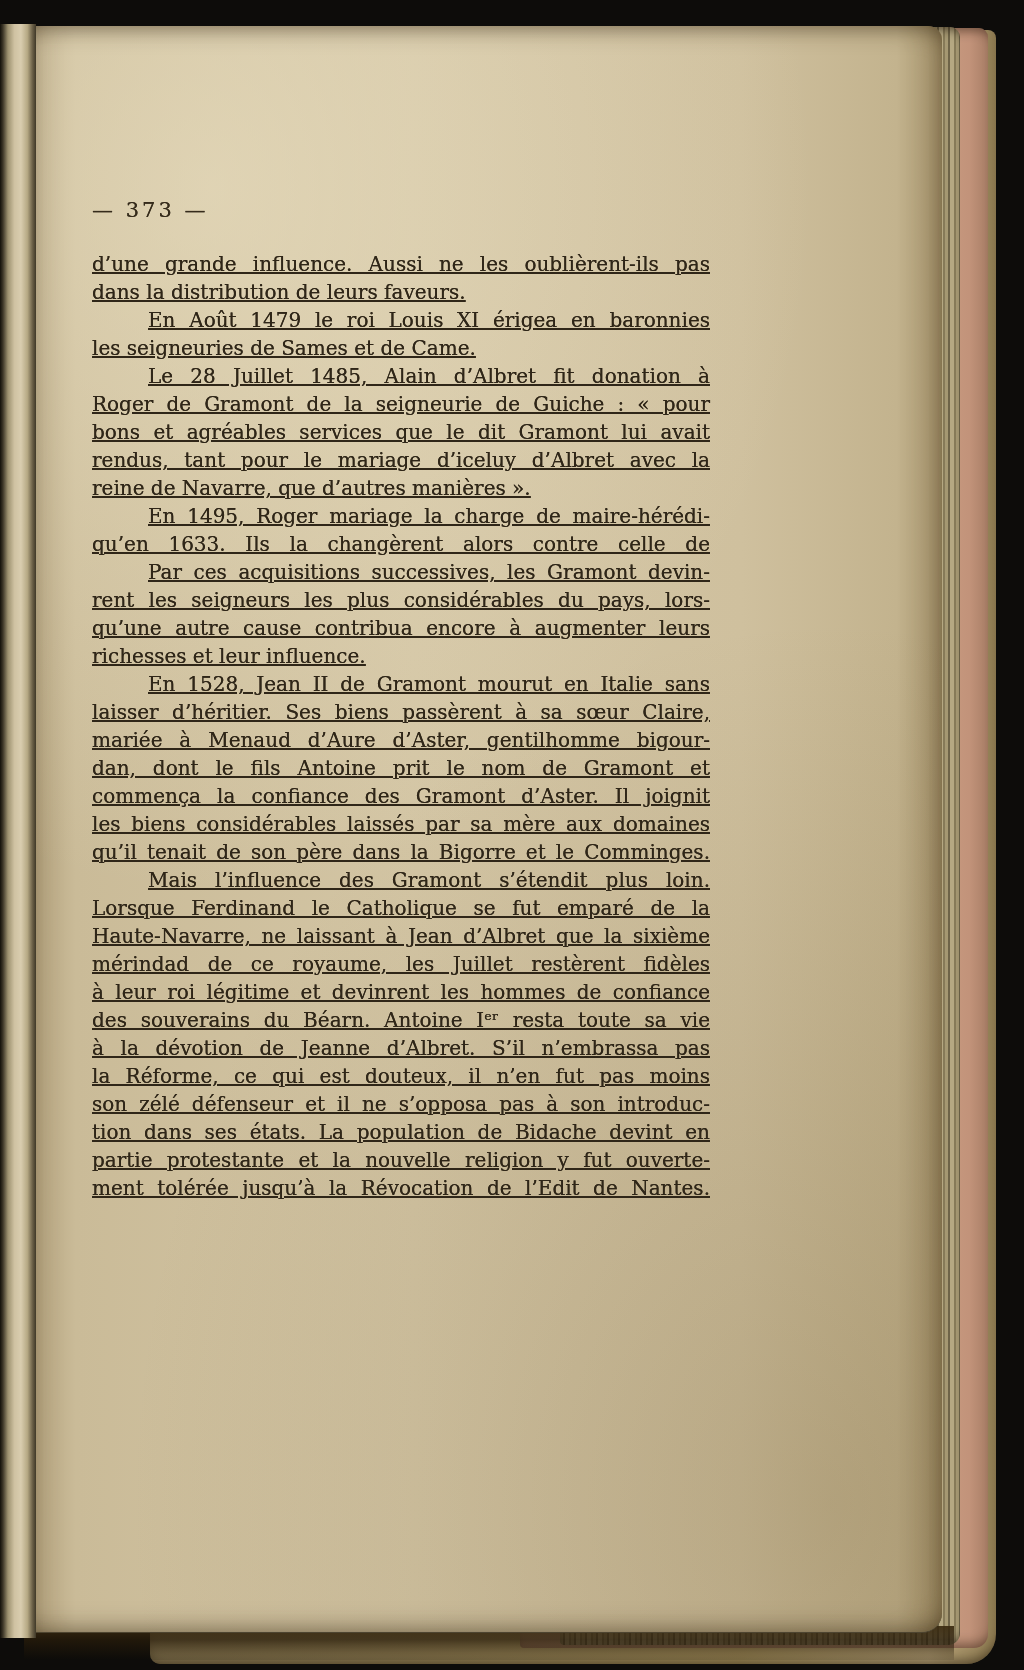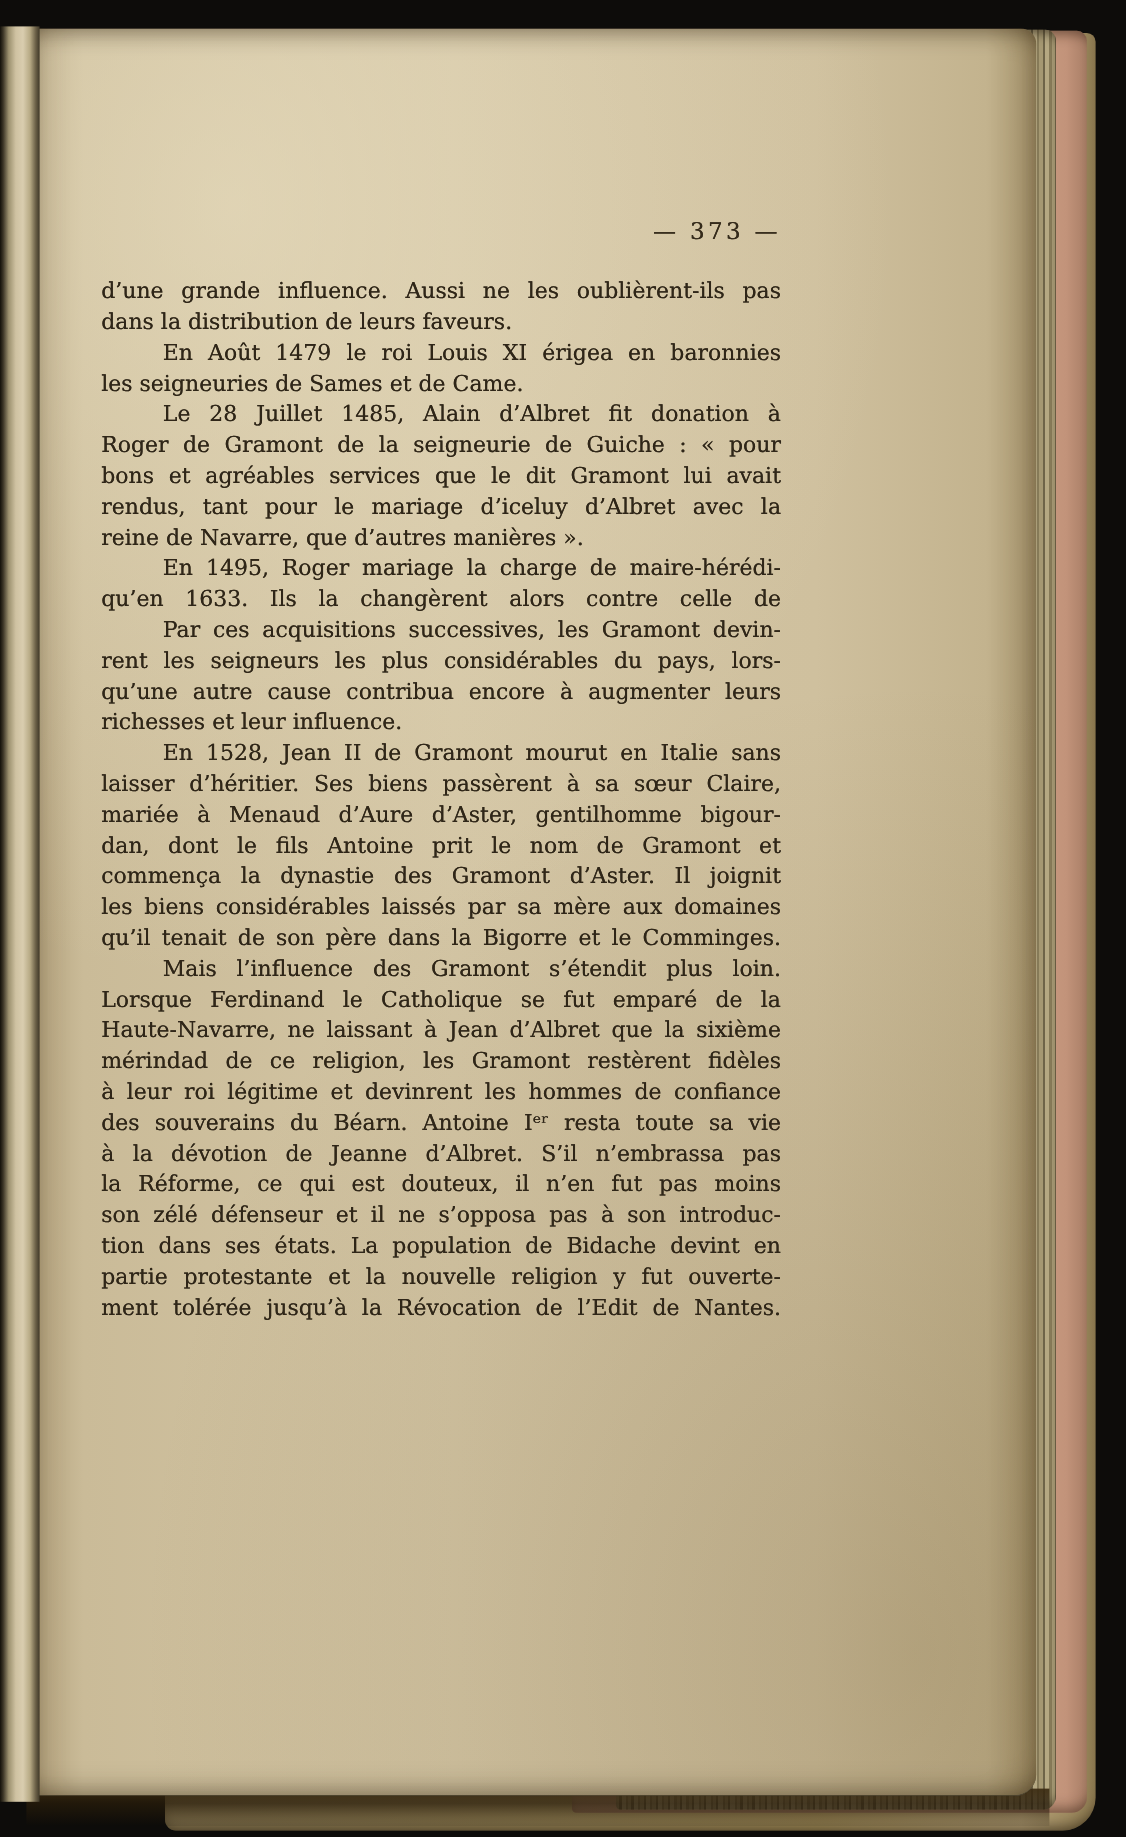--- a/index.html
+++ b/index.html
@@ -53,37 +53,38 @@
       #121009 0%, #3c3627 8%, #9c916f 22%, #cfc2a2 40%, #d9cdaf 58%,
       #b6a984 76%, #6c6148 90%, #3f3828 100%);
   }
   
   .print-area{
     position:absolute;left:62px;top:0;width:618px;height:100%;
     color:#2f2618;
   }
   .page-number{
     margin-top:172px;height:30px;
-    text-align:right;
+    text-align:left;
     font-size:21px;letter-spacing:3px;
     color:#352b1b;
     text-shadow:0 0 .6px rgba(47,38,24,.85);
   }
   .body-text{
     margin-top:22px;
     font-size:20px;
     text-shadow:0 0 .6px rgba(47,38,24,.9);
   }
   .line{
     height:28px;line-height:28px;
     text-align:justify;
     -moz-text-align-last:justify;
     text-align-last:justify;
     white-space:normal;
     overflow:visible;
+    text-decoration:underline;
   }
   .line.indent{padding-left:56px;}
   .line.last-short{
     -moz-text-align-last:left;
     text-align-last:left;
   }
 </style>
 </head>
 <body>
 
@@ -119,29 +120,29 @@
           <div class="line indent">Par ces acquisitions successives, les Gramont devin-</div>
           <div class="line">rent les seigneurs les plus considérables du pays, lors-</div>
           <div class="line">qu’une autre cause contribua encore à augmenter leurs</div>
           <div class="line last-short">richesses et leur influence.</div>
         </div>
         <div>
           <div class="line indent">En 1528, Jean II de Gramont mourut en Italie sans</div>
           <div class="line">laisser d’héritier. Ses biens passèrent à sa sœur Claire,</div>
           <div class="line">mariée à Menaud d’Aure d’Aster, gentilhomme bigour-</div>
           <div class="line">dan, dont le fils Antoine prit le nom de Gramont et</div>
-          <div class="line">commença la dynastie des Gramont d’Aster. Il joignit</div>
+          <div class="line">commença la confiance des Gramont d’Aster. Il joignit</div>
           <div class="line">les biens considérables laissés par sa mère aux domaines</div>
           <div class="line">qu’il tenait de son père dans la Bigorre et le Comminges.</div>
         </div>
         <div>
           <div class="line indent">Mais l’influence des Gramont s’étendit plus loin.</div>
           <div class="line">Lorsque Ferdinand le Catholique se fut emparé de la</div>
           <div class="line">Haute-Navarre, ne laissant à Jean d’Albret que la sixième</div>
-          <div class="line">mérindad de ce religion, les Gramont restèrent fidèles</div>
+          <div class="line">mérindad de ce royaume, les Juillet restèrent fidèles</div>
           <div class="line">à leur roi légitime et devinrent les hommes de confiance</div>
           <div class="line">des souverains du Béarn. Antoine Iᵉʳ resta toute sa vie</div>
           <div class="line">à la dévotion de Jeanne d’Albret. S’il n’embrassa pas</div>
           <div class="line">la Réforme, ce qui est douteux, il n’en fut pas moins</div>
           <div class="line">son zélé défenseur et il ne s’opposa pas à son introduc-</div>
           <div class="line">tion dans ses états. La population de Bidache devint en</div>
           <div class="line">partie protestante et la nouvelle religion y fut ouverte-</div>
           <div class="line">ment tolérée jusqu’à la Révocation de l’Edit de Nantes.</div>
         </div>
       </div>

